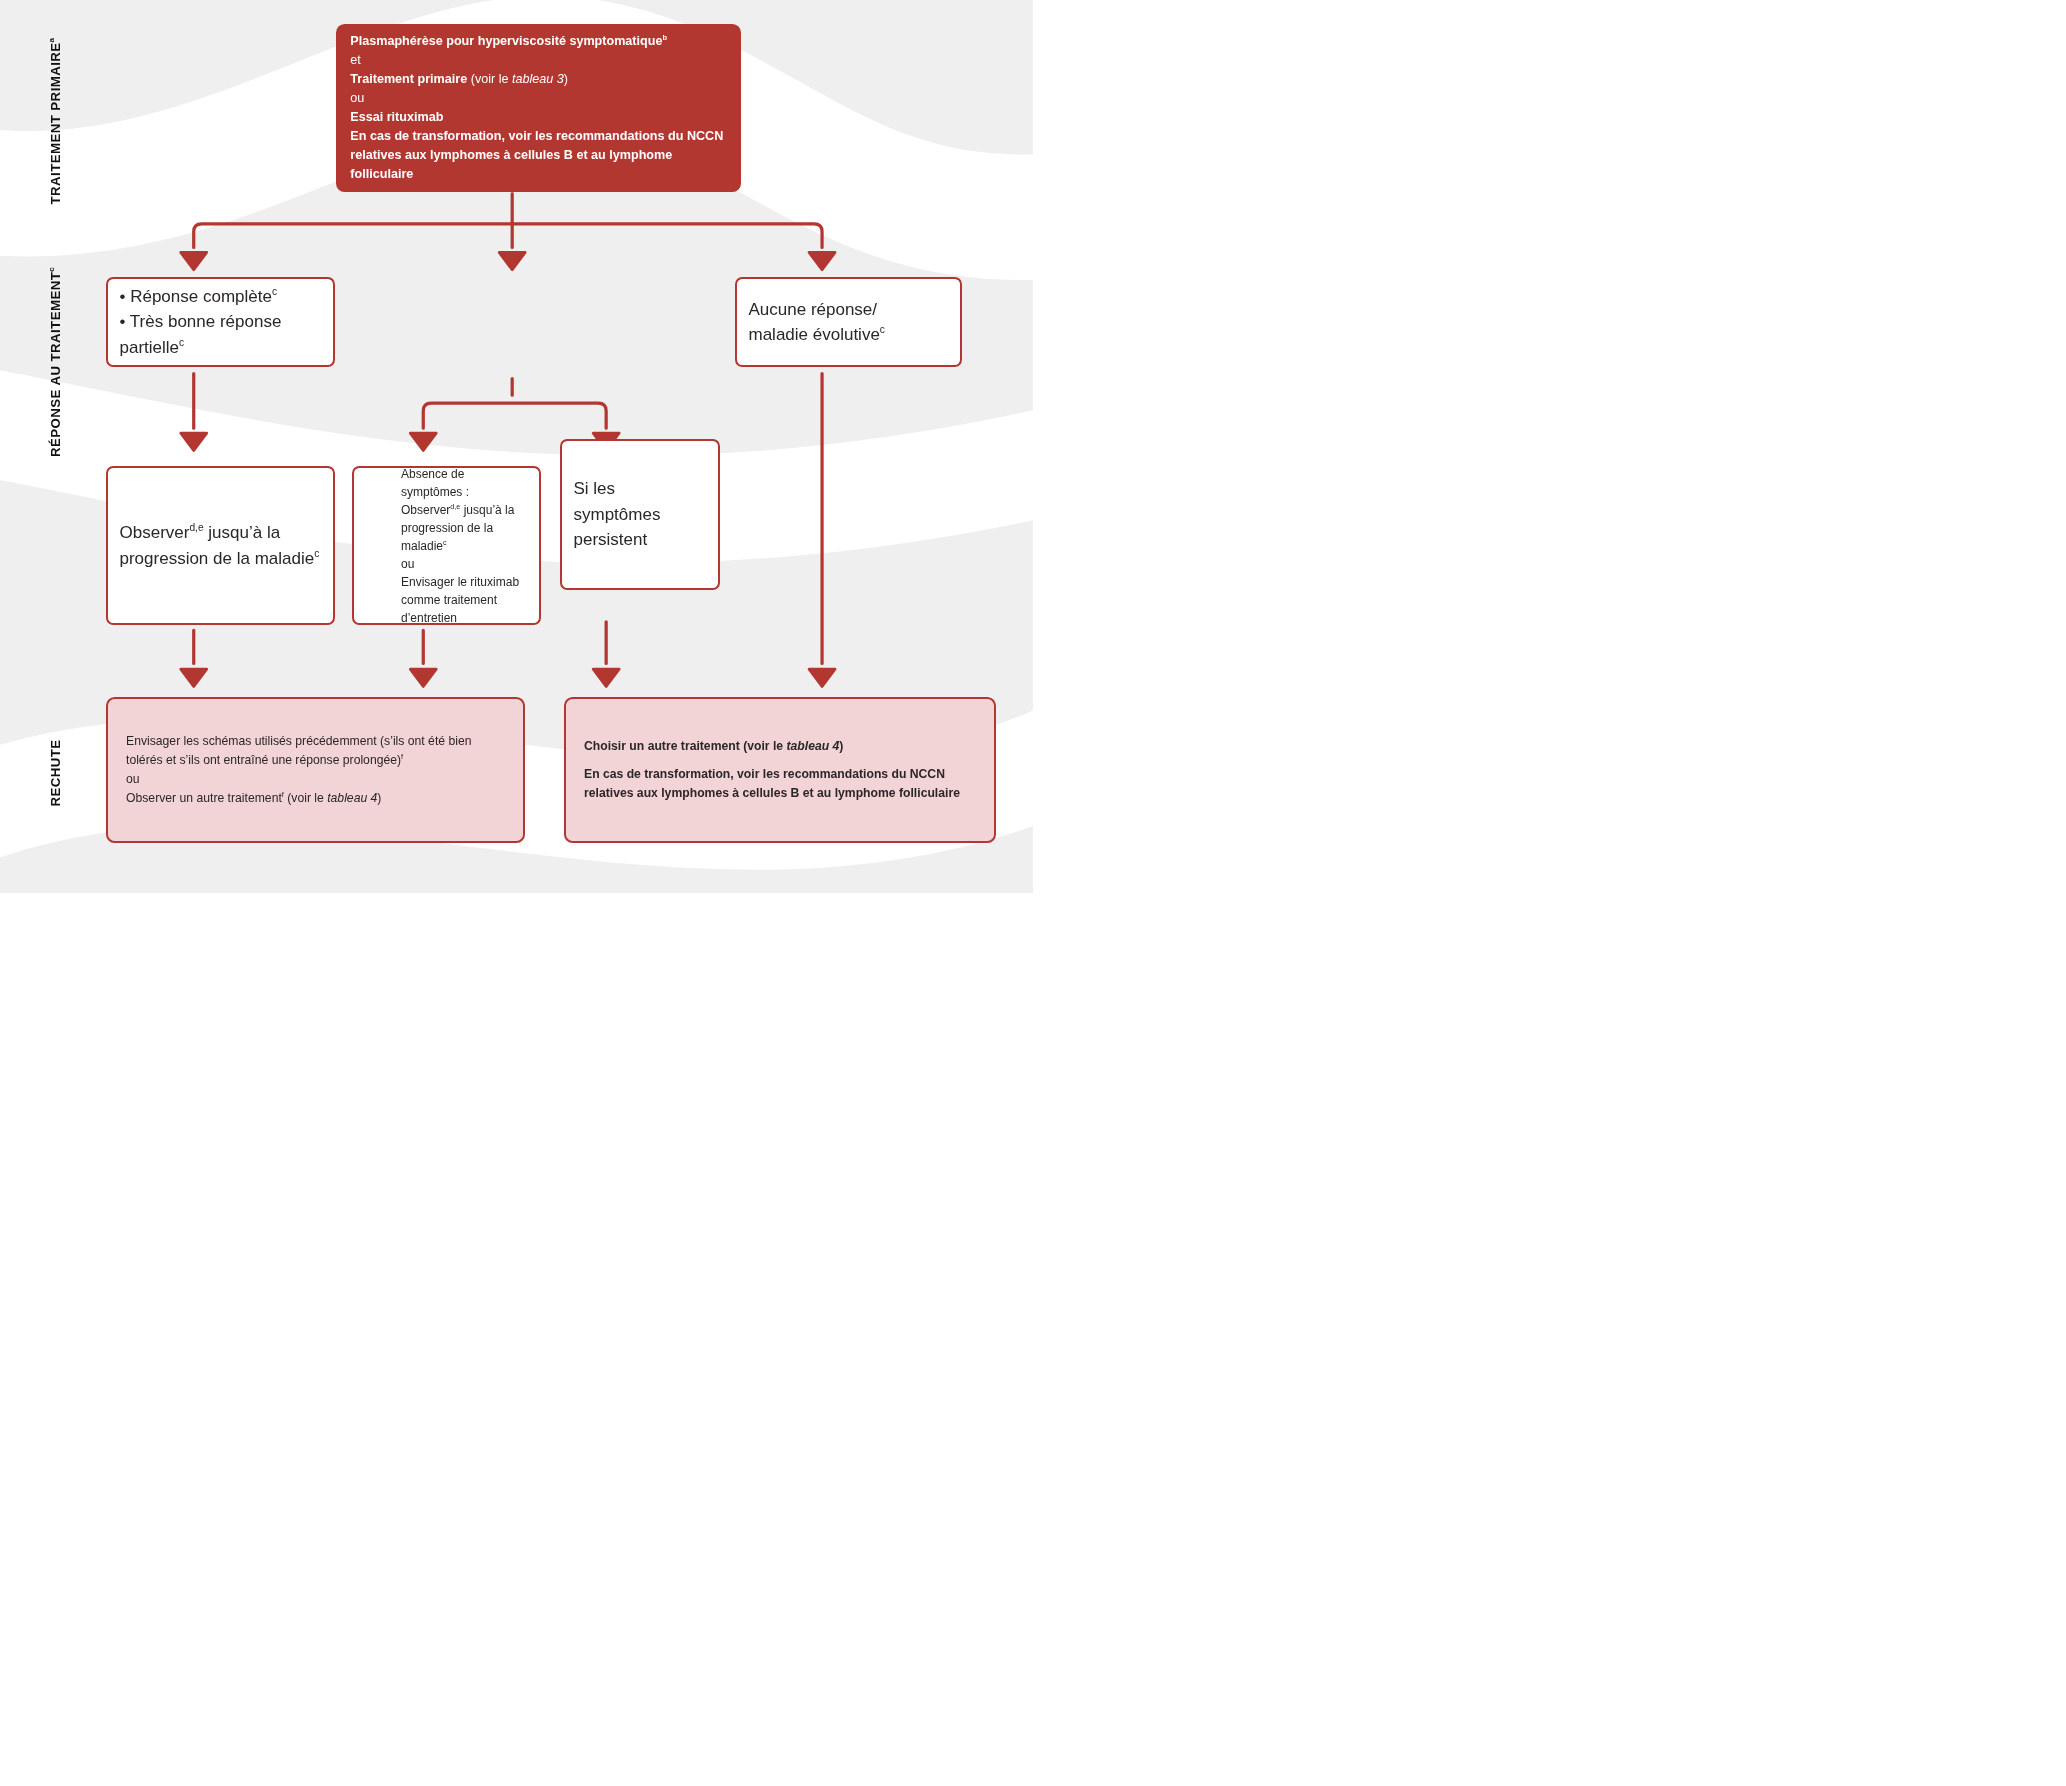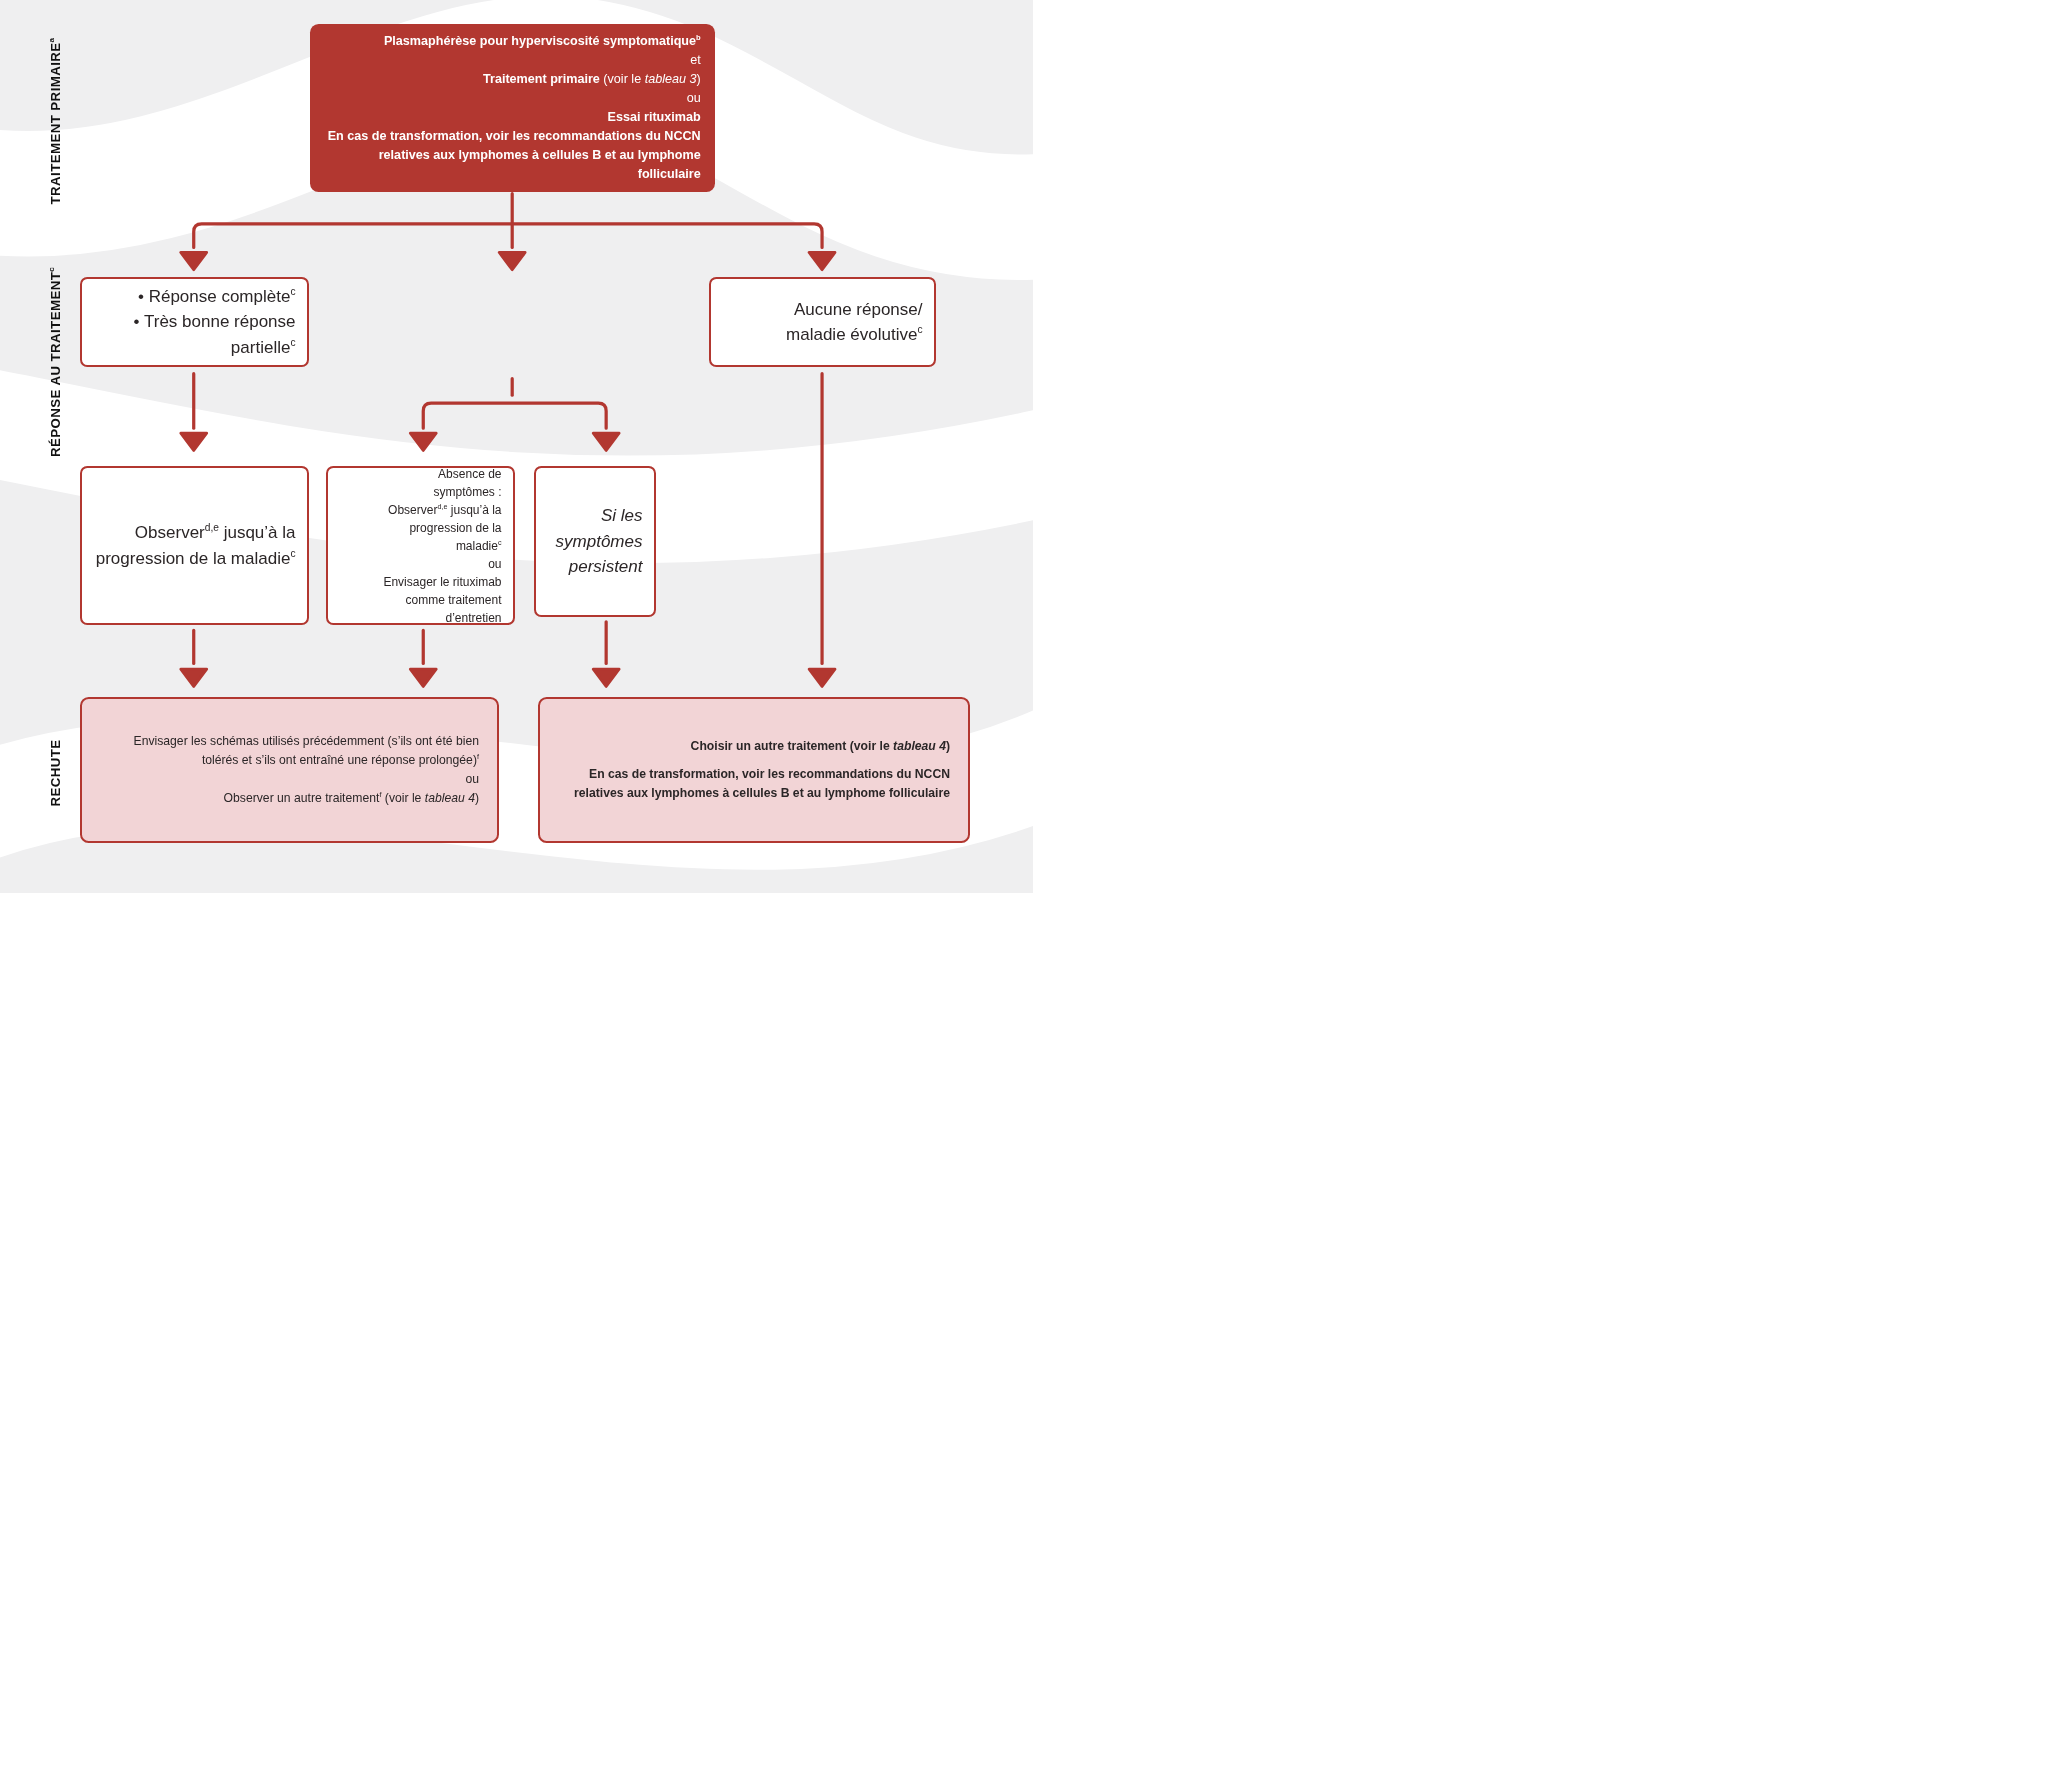--- a/index.html
+++ b/index.html
@@ -21,22 +21,23 @@
   svg.layer{position:absolute;left:0;top:0;width:100%;height:100%;}
   #bg-layer{z-index:0;}
   #connector-layer{z-index:2;pointer-events:none;}
   #bg-layer .wave{stroke:#ffffff;fill:none;}
   #connector-layer path.conn{stroke:var(--red);stroke-width:4.5;fill:none;stroke-linecap:round;}
   #connector-layer polygon.arrow{fill:var(--red);stroke:var(--red);stroke-width:4;stroke-linejoin:round;}
 
   .node{
     position:absolute;z-index:3;
     display:flex;flex-direction:column;justify-content:center;align-items:center;
-    text-align:right;
+    text-align:left;
     line-height:1.5;
+    margin-left:26px;
   }
   .node-white{
     background:#ffffff;
     border:2.2px solid var(--red);
     border-radius:7.2px;
     font-size:17px;
     padding:5.7px 11.5px;
   }
   .node-dark{
     background:var(--red);
@@ -146,21 +147,21 @@
       <div class="rline"><span>Observer</span><sup>d,e</sup><span> jusqu’à la progression de la maladie</span><sup>c</sup></div>
     </div>
 
   <div class="node node-white small-cell" style="left:326px;top:466px;width:189px;height:159px;">
       <div class="rline"><span>Absence de symptômes :</span></div>
       <div class="rline"><span>Observer</span><sup>d,e</sup><span> jusqu’à la progression de la maladie</span><sup>c</sup></div>
       <div class="rline"><span>ou</span></div>
       <div class="rline"><span>Envisager le rituximab comme traitement d’entretien</span></div>
     </div>
 
-  <div class="node node-white" style="left:534px;top:466px;width:122px;height:151px;font-style:italic;">
+  <div class="node node-white" style="left:534px;top:439px;width:160px;height:151px;">
       <div class="rline"><span>Si les symptômes persistent</span></div>
     </div>
 
   <div class="node node-pink" style="left:80px;top:697px;width:419px;height:146px;">
       <div class="rline"><span>Envisager les schémas utilisés précédemment (s’ils ont été bien tolérés et s’ils ont entraîné une réponse prolongée)</span><sup>f</sup></div>
       <div class="rline"><span>ou</span></div>
       <div class="rline"><span>Observer un autre traitement</span><sup>f</sup><span> (voir le </span><span class="i">tableau 4</span><span>)</span></div>
     </div>
 
   <div class="node node-pink gapped" style="left:538px;top:697px;width:432px;height:146px;font-weight:bold;">

